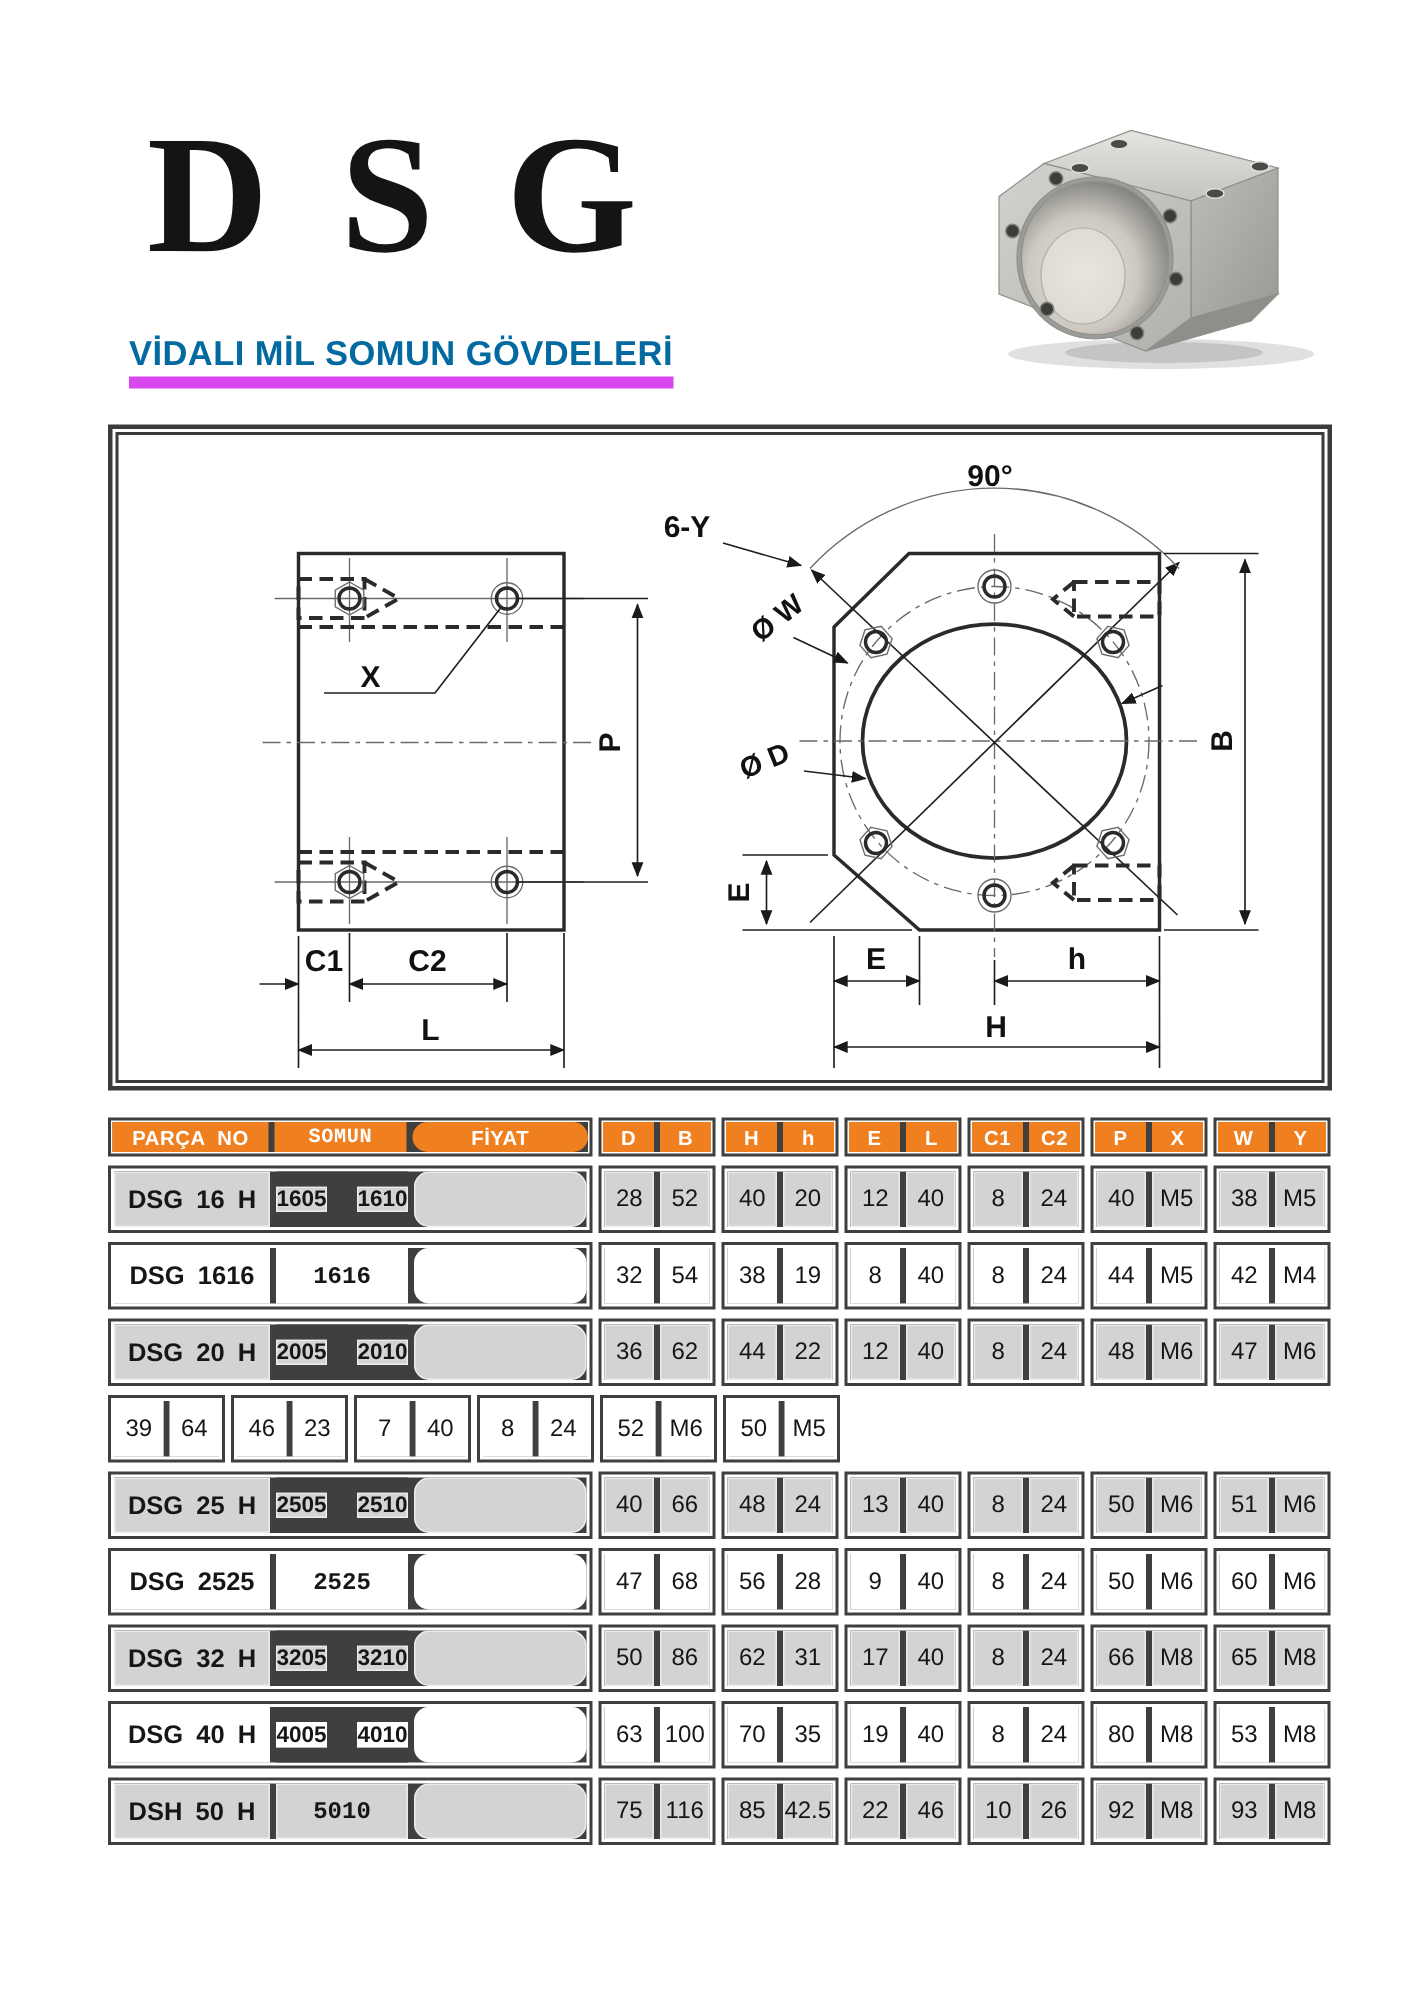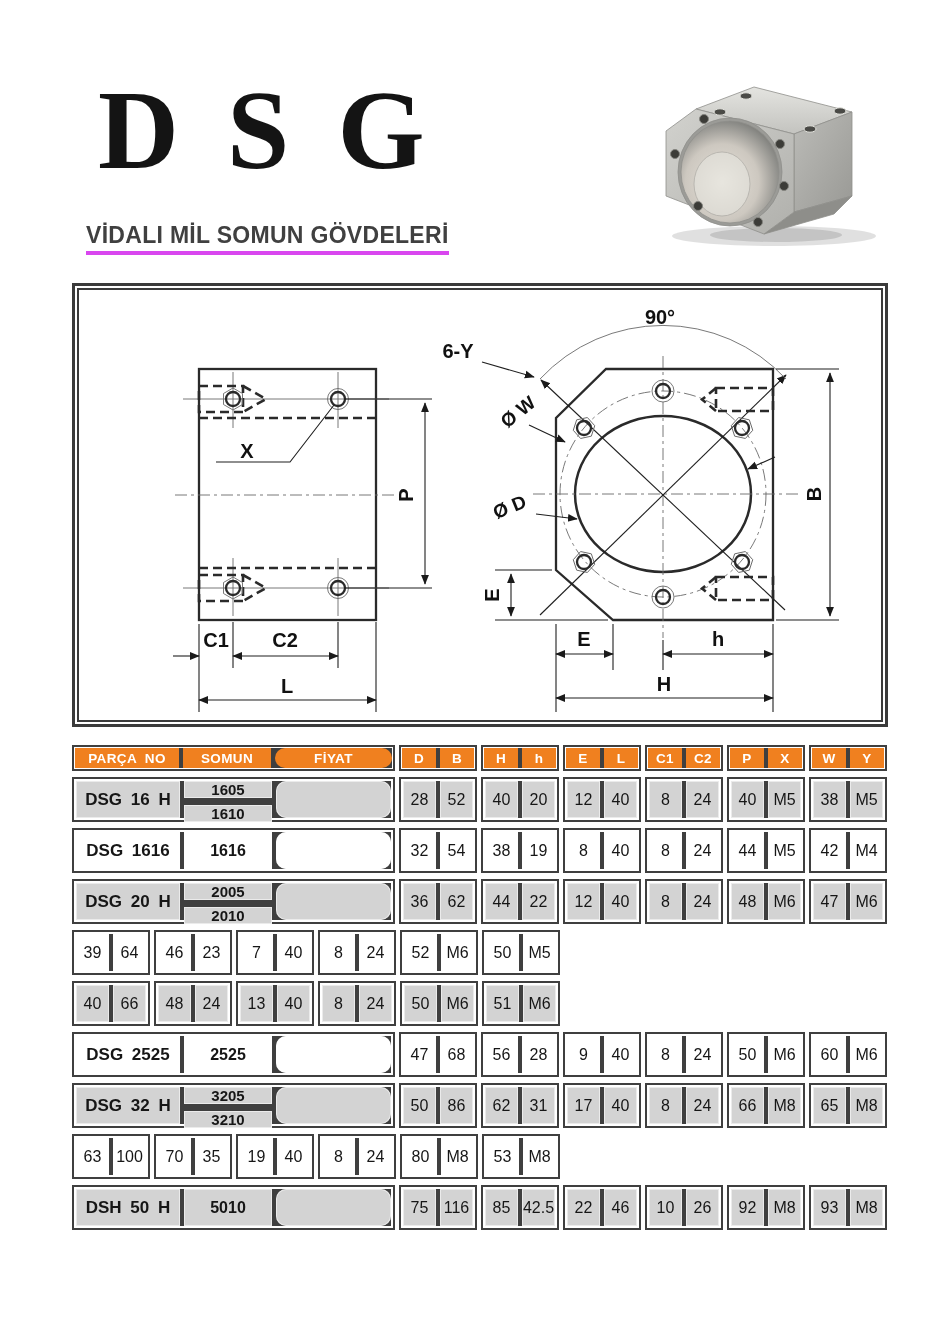--- a/index.html
+++ b/index.html
@@ -14,22 +14,22 @@
   
   #title{
     position:absolute;left:98px;top:74px;
     font-family:"Liberation Serif","DejaVu Serif",serif;
     font-weight:700;font-size:112px;line-height:1;letter-spacing:.09em;color:#141414;
     white-space:pre;
     text-align:center;
   }
   #subtitle{
     position:absolute;left:86px;top:222px;
-    font-weight:700;font-size:23px;letter-spacing:.3px;color:#404040;
-    border-bottom:4px solid #d946ef;padding-bottom:2px;
+    font-weight:700;font-size:23px;letter-spacing:.3px;color:#0369a1;
+    border-bottom:8px solid #d946ef;padding-bottom:2px;
   }
   #photo{position:absolute;left:646px;top:84px;width:244px;height:168px;}
 
   
   #dbox{
     position:absolute;left:72px;top:283px;width:816px;height:444px;
     border:3px solid #3b3b3b;box-sizing:border-box;background:#fff;
   }
   #dbox::before{
     content:"";position:absolute;inset:2px;border:2px solid #3b3b3b;pointer-events:none;
@@ -52,24 +52,24 @@
   .box{border:2px solid var(--bd);background:#fff;padding:2px;box-sizing:border-box;}
   .trow.hd .box{padding:1px;}
   .box .in{display:flex;gap:4px;background:var(--bd);width:100%;height:100%;}
   .lbox{width:323px;flex:none;}
   .pbox{width:78px;flex:none;}
   .c{display:flex;align-items:center;justify-content:center;font-size:16px;color:#161616;
      box-shadow:inset 0 0 0 1px rgba(255,255,255,.55);}
   .c.shaded{background:var(--shade);} .c.plain{background:#fff;}
   .trow.hd .c{background:var(--accent);color:#fff;font-weight:700;font-size:13.5px;letter-spacing:.4px;box-shadow:none;}
   .parca{width:104px;flex:none;font-weight:700;font-size:17px;word-spacing:4px;}
-  .somun{width:88px;flex:none;font-weight:700;font-size:16px;}
+  .somun{width:88px;flex:none;font-weight:700;font-size:16px;font-family:Liberation Mono, monospace;}
   .fiyat{flex:1;border-radius:10px;}
   .pbox .c{flex:1;}
-  .stack{display:flex;flex-direction:column;gap:7px;background:var(--bd);width:88px;flex:none;}
+  .stack{display:flex;flex-direction:row;gap:20px;background:var(--bd);width:88px;flex:none;align-items:center;}
   .stack .c{flex:1;font-weight:700;font-size:15px;}
 </style>
 </head>
 <body>
 
 <div id="page">
 
   <div id="title">D S G</div>
 
   <svg id="photo" viewBox="0 0 244 168">
@@ -462,20 +462,30 @@
           </div>
         </div>
         <div class="box pbox">
           <div class="in">
             <div class="c plain">50</div>
             <div class="c plain">M5</div>
           </div>
         </div>
       </div>
       <div class="trow">
+        <div class="box lbox">
+          <div class="in">
+            <div class="c parca shaded">DSG 25 H</div>
+            <div class="stack">
+              <div class="c shaded">2505</div>
+              <div class="c shaded">2510</div>
+            </div>
+            <div class="c fiyat shaded"></div>
+          </div>
+        </div>
         <div class="box pbox">
           <div class="in">
             <div class="c shaded">40</div>
             <div class="c shaded">66</div>
           </div>
         </div>
         <div class="box pbox">
           <div class="in">
             <div class="c shaded">48</div>
             <div class="c shaded">24</div>
@@ -593,20 +603,30 @@
           </div>
         </div>
         <div class="box pbox">
           <div class="in">
             <div class="c shaded">65</div>
             <div class="c shaded">M8</div>
           </div>
         </div>
       </div>
       <div class="trow">
+        <div class="box lbox">
+          <div class="in">
+            <div class="c parca plain">DSG 40 H</div>
+            <div class="stack">
+              <div class="c plain">4005</div>
+              <div class="c plain">4010</div>
+            </div>
+            <div class="c fiyat plain"></div>
+          </div>
+        </div>
         <div class="box pbox">
           <div class="in">
             <div class="c plain">63</div>
             <div class="c plain">100</div>
           </div>
         </div>
         <div class="box pbox">
           <div class="in">
             <div class="c plain">70</div>
             <div class="c plain">35</div>

